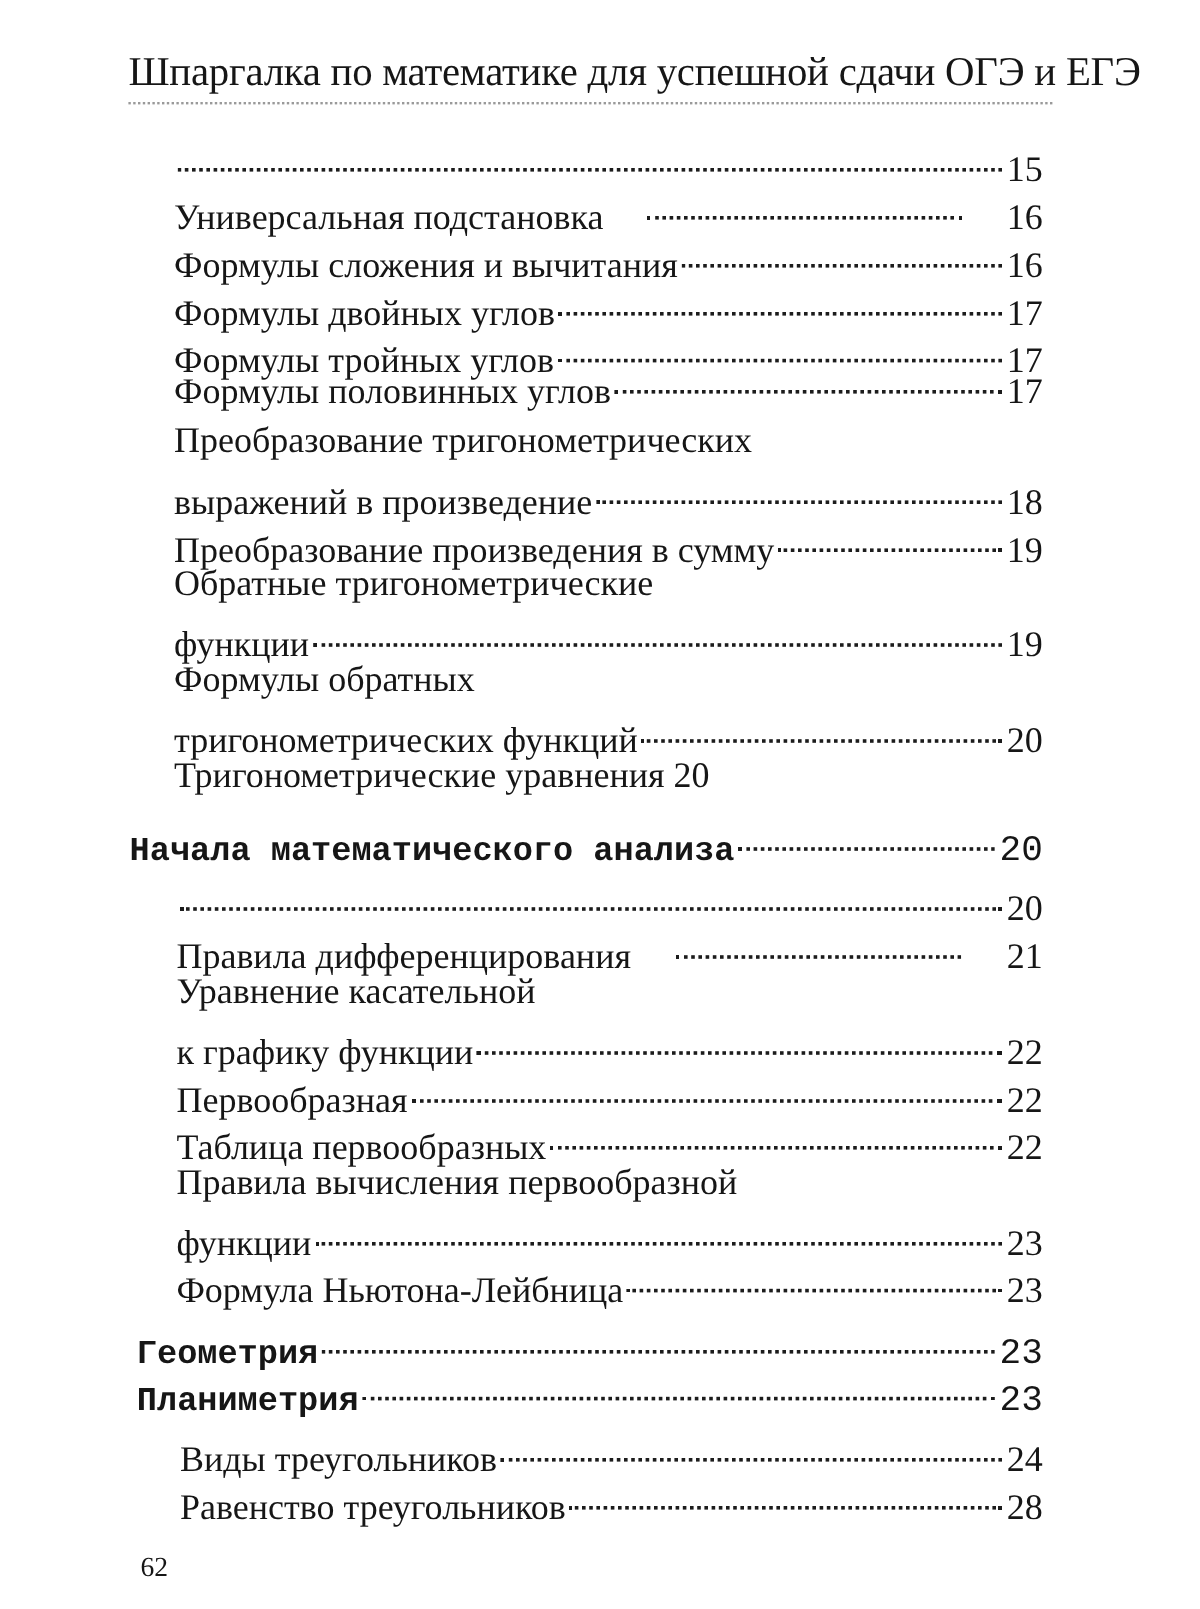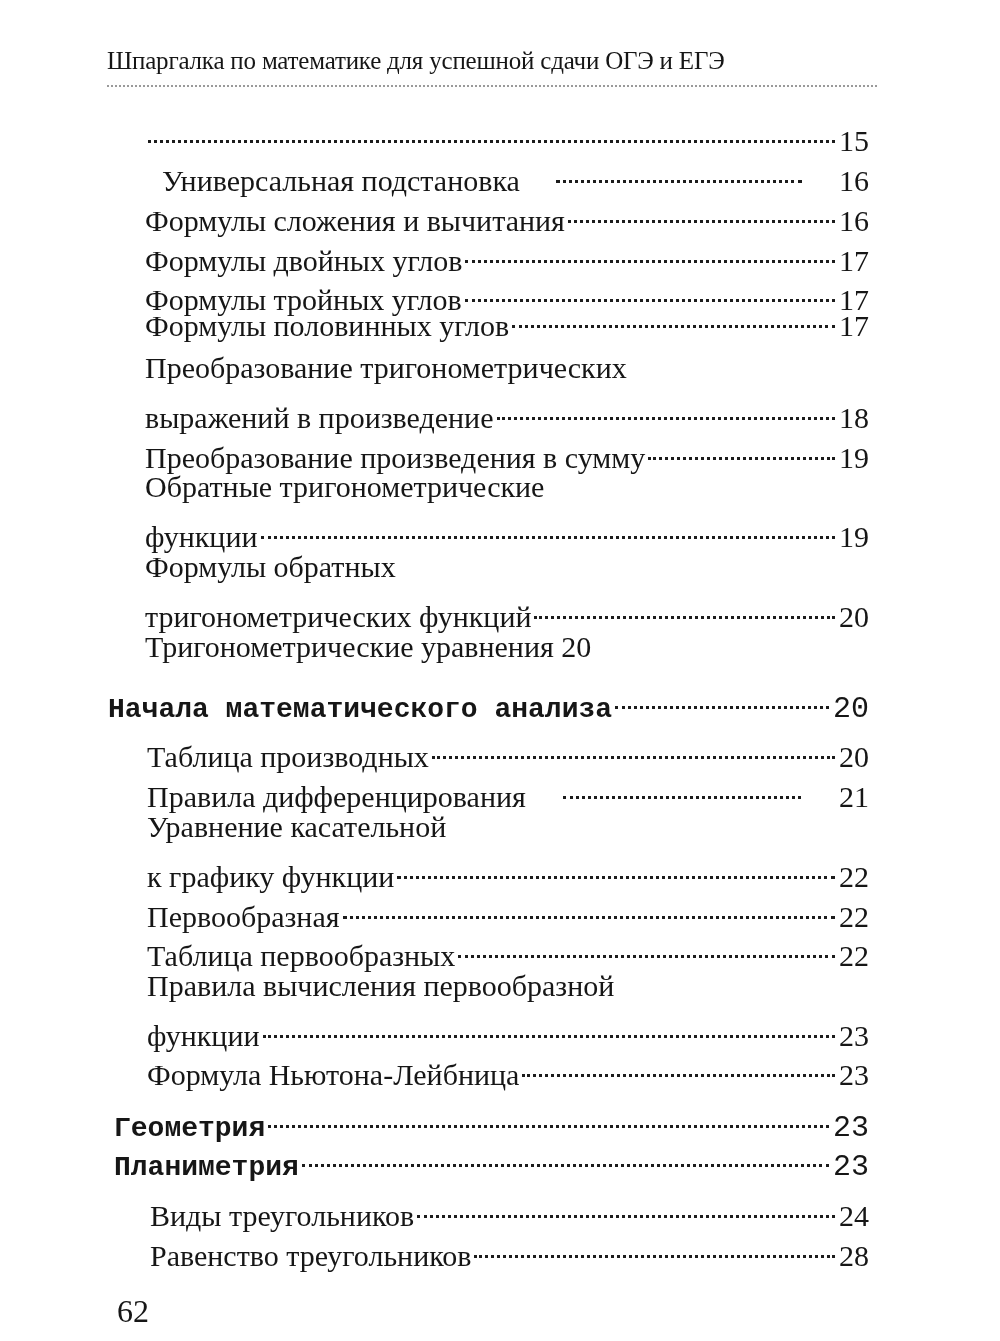--- a/index.html
+++ b/index.html
@@ -8,21 +8,21 @@
       background: #ffffff;
       position: relative;
       overflow: hidden;
       font-family: "Liberation Serif", "DejaVu Serif", serif;
       color: #161616;
     }
     .header {
       position: absolute; left: 107px; top: 43px; width: 770px;
     }
     .header-title {
-      font-size: 25px; letter-spacing: -0.2px; line-height: 36px;
+      font-size: 34px; letter-spacing: -0.2px; line-height: 36px;
       white-space: nowrap;
     }
     .header-rule {
       margin-top: 6px; height: 0; width: 770px;
       border-bottom: 2px dotted #9a9a9a;
     }
     .toc { position: absolute; left: 0; top: 0; width: 1000px; }
     .row {
       position: absolute; right: 131px; height: 40px;
       display: flex; align-items: baseline; font-size: 30px; line-height: 40px;
@@ -37,38 +37,38 @@
       content: "";
       position: absolute; left: 0; right: 0; bottom: 8px;
       border-bottom: 3px dotted #1c1c1c;
     }
     .row .page { flex: 0 0 auto; }
     .row.bold { font-weight: bold; font-size: 28px; font-family: Liberation Mono, monospace; }
     .line-only {
       position: absolute; font-size: 30px; line-height: 40px; white-space: nowrap;
     }
     .page-number {
-      position: absolute; left: 117px; top: 1293px; font-size: 32px;
+      position: absolute; left: 117px; top: 1293px; font-size: 23px;
     }
   </style>
 </head>
 <body>
 
 <div class="header">
   <div class="header-title">Шпаргалка по математике для успешной сдачи ОГЭ и ЕГЭ</div>
   <div class="header-rule"></div>
 </div>
 
 <div class="toc">
 
   <div class="row" style="left:145px; top:111px;">
     <span class="dots"></span>
     <span class="page">15</span>
   </div>
-  <div class="row" style="left:162px; top:151px;gap:33px;">
+  <div class="row" style="left:145px; top:151px;gap:33px;">
     <span class="label">Универсальная подстановка</span>
     <span class="dots"></span>
     <span class="page">16</span>
   </div>
   <div class="row" style="left:145px; top:191px;">
     <span class="label">Формулы сложения и вычитания</span>
     <span class="dots"></span>
     <span class="page">16</span>
   </div>
   <div class="row" style="left:145px; top:231px;">
@@ -115,21 +115,20 @@
 
   <div class="line-only" style="left:145px; top:627px;">Тригонометрические уравнения 20</div>
 
   <div class="row bold" style="left:108px; top:677px;">
     <span class="label">Начала математического анализа</span>
     <span class="dots"></span>
     <span class="page" style="font-weight:normal; font-size:30px;">20</span>
   </div>
 
   <div class="row" style="left:147px; top:727px;">
-    <span class="label">Таблица производных</span>
     <span class="dots"></span>
     <span class="page">20</span>
   </div>
   <div class="row" style="left:147px; top:767px;gap:34px;">
     <span class="label">Правила дифференцирования</span>
     <span class="dots"></span>
     <span class="page">21</span>
   </div>
 
   <div class="line-only" style="left:147px; top:807px;">Уравнение касательной</div>

